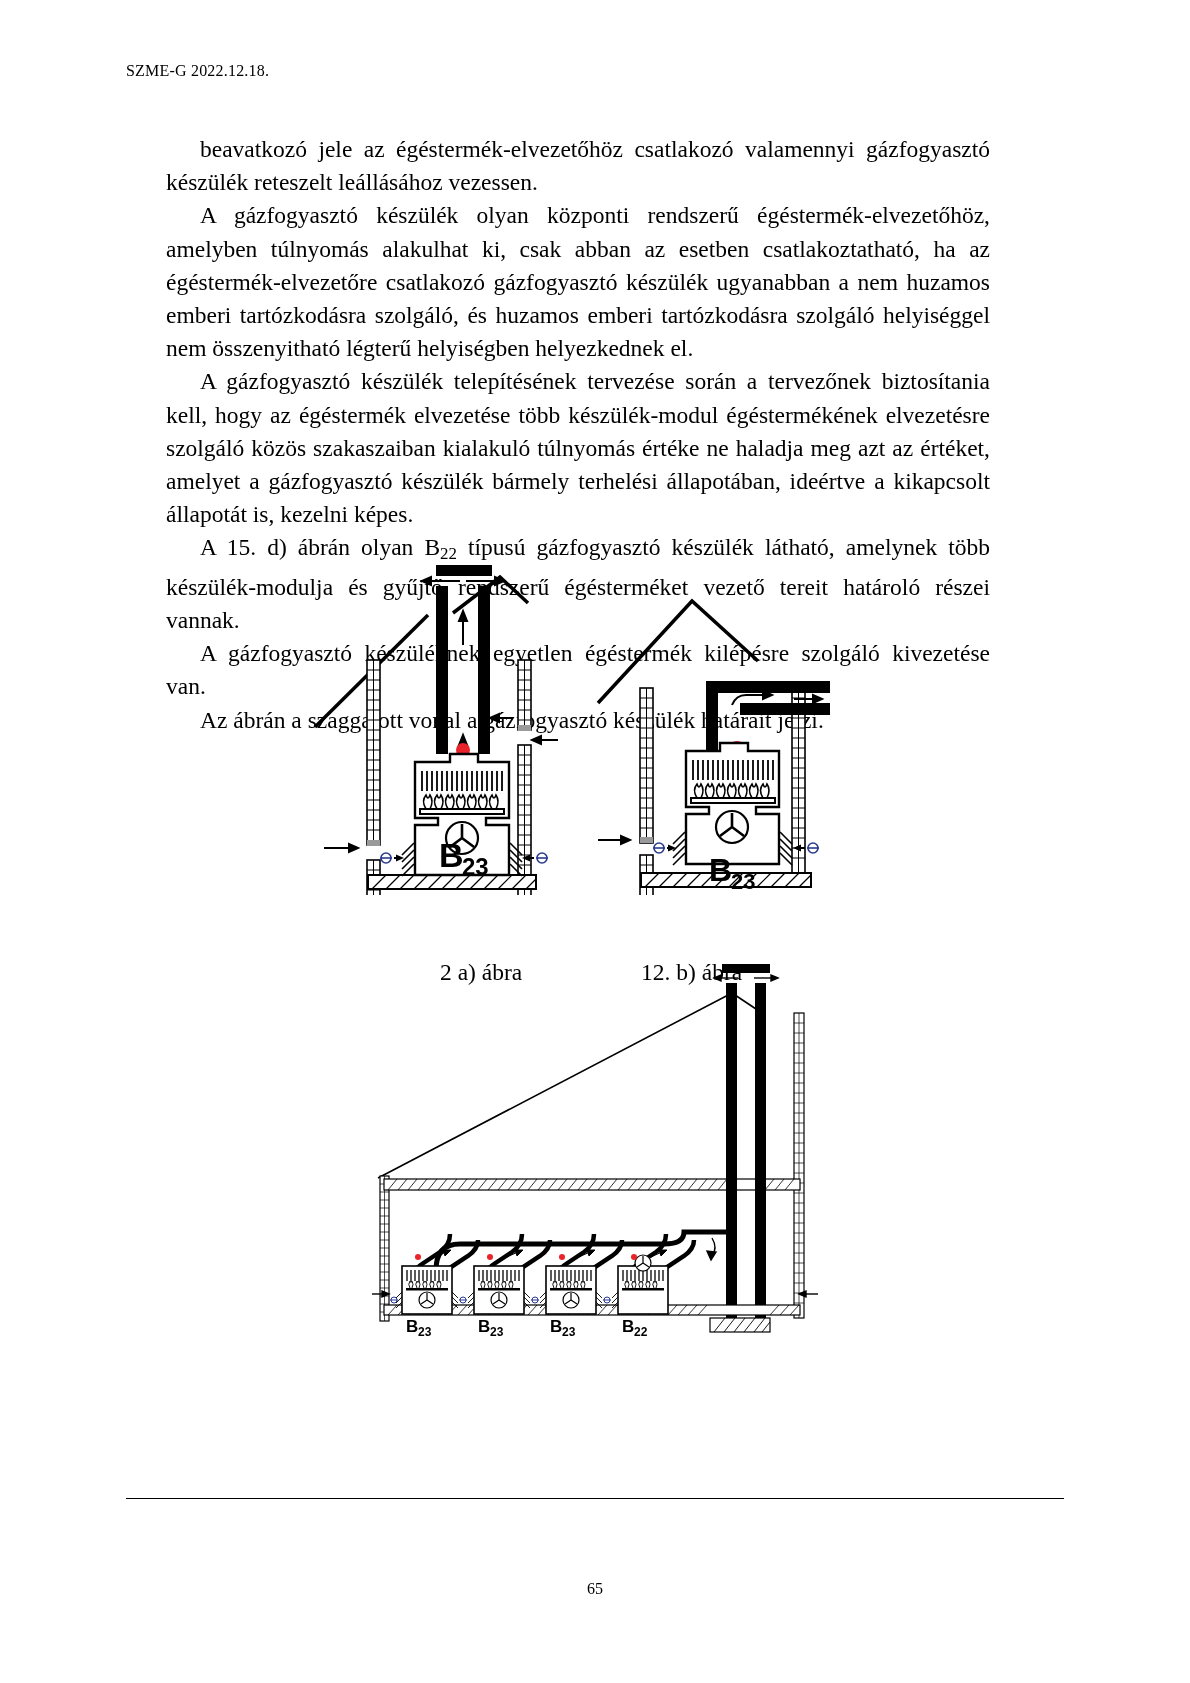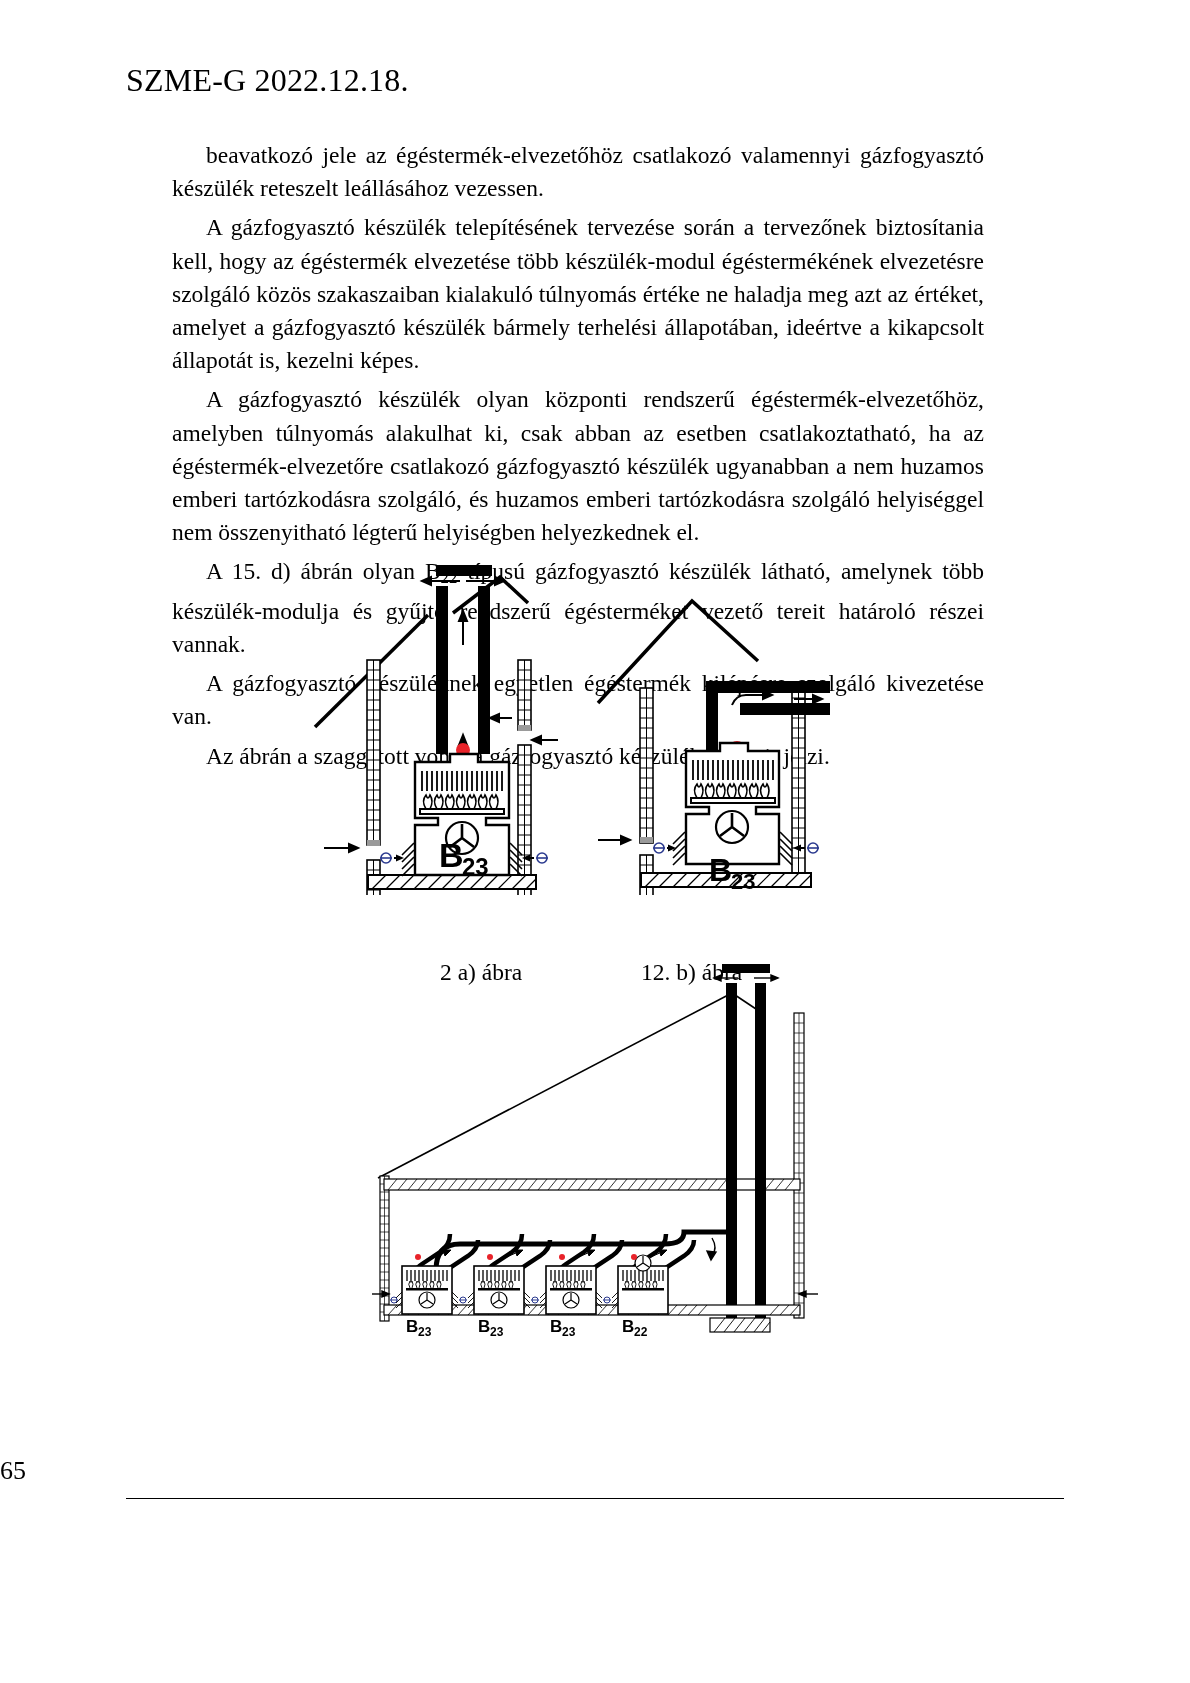--- a/index.html
+++ b/index.html
@@ -9,73 +9,74 @@
     font-family:"Liberation Serif", serif;
     color:#000;
     position:relative;
     overflow:hidden;
   }
   .page { position:absolute; inset:0; }
 
   .header {
     position:absolute;
     left:126px; top:62px;
-    font-size:32px;
+    font-size:16px;
     letter-spacing:0.2px;
   }
 
   .body-text {
     position:absolute;
     left:166px; top:133px;
     width:824px;
     font-size:23.5px;
     line-height:33.2px;
     text-align:justify;
     text-justify:inter-word;
   }
-  .body-text p { margin:6px; text-indent:34px; }
+  .body-text p { margin:0; text-indent:34px; }
   sub { font-size:0.72em; vertical-align:-0.25em; }
 
   
   .figures { position:absolute; left:0; top:555px; width:1190px; }
   .fig-a { position:absolute; left:310px; top:0; }
   .fig-b { position:absolute; left:580px; top:38px; }
 
   .caption-row { position:relative; width:1190px; height:44px; }
   .cap { position:absolute; font-size:23.5px; }
   .cap-a { left:440px; top:404px; }
   .cap-b { left:641px; top:404px; }
 
   .fig-c { position:absolute; left:370px; top:395px; }
 
   .pagenum {
     position:absolute;
     left:0; right:0;
-    top:1456px;
-    font-size:26px;
+    top:1580px;
+    text-align:center;
+    font-size:16px;
   }
   .footrule {
     position:absolute;
     left:126px; top:1498px;
     width:938px; height:1px;
     background:#000;
   }
   svg { display:block; }
 </style>
 </head>
 <body>
 
 <div class="page">
 
   <div class="header">SZME-G 2022.12.18.</div>
 
   <div class="body-text">
     <p>beavatkozó jele az égéstermék-elvezetőhöz csatlakozó valamennyi gázfogyasztó készülék reteszelt leállásához vezessen.</p>
+    <p>A gázfogyasztó készülék olyan központi rendszerű égéstermék-elvezetőhöz, amelyben túlnyomás alakulhat ki, csak abban az esetben csatlakoztatható, ha az égéstermék-elvezetőre csatlakozó gázfogyasztó készülék ugyanabban a nem huzamos emberi tartózkodásra szolgáló, és huzamos emberi tartózkodásra szolgáló helyiséggel nem összenyitható légterű helyiségben helyezkednek el.</p>
     <p>A gázfogyasztó készülék telepítésének tervezése során a tervezőnek biztosítania kell, hogy az égéstermék elvezetése több készülék-modul égéstermékének elvezetésre szolgáló közös szakaszaiban kialakuló túlnyomás értéke ne haladja meg azt az értéket, amelyet a gázfogyasztó készülék bármely terhelési állapotában, ideértve a kikapcsolt állapotát is, kezelni képes.</p>
-    <p>A gázfogyasztó készülék olyan központi rendszerű égéstermék-elvezetőhöz, amelyben túlnyomás alakulhat ki, csak abban az esetben csatlakoztatható, ha az égéstermék-elvezetőre csatlakozó gázfogyasztó készülék ugyanabban a nem huzamos emberi tartózkodásra szolgáló, és huzamos emberi tartózkodásra szolgáló helyiséggel nem összenyitható légterű helyiségben helyezkednek el.</p>
     <p><span>A 15. d) ábrán olyan B</span><sub>22</sub><span> típusú gázfogyasztó készülék látható, amelynek több készülék-modulja és gyűjtő rendszerű égésterméket vezető tereit határoló részei vannak.</span></p>
     <p>A gázfogyasztó készüléknek egyetlen égéstermék kilépésre szolgáló kivezetése van.</p>
     <p>Az ábrán a szaggatott vonal a gázfogyasztó készülék határait jelzi.</p>
   </div>
 
   <div class="figures">
 
     <div class="fig-a">
       <svg width="250" height="340" viewBox="0 0 250 340">
 

